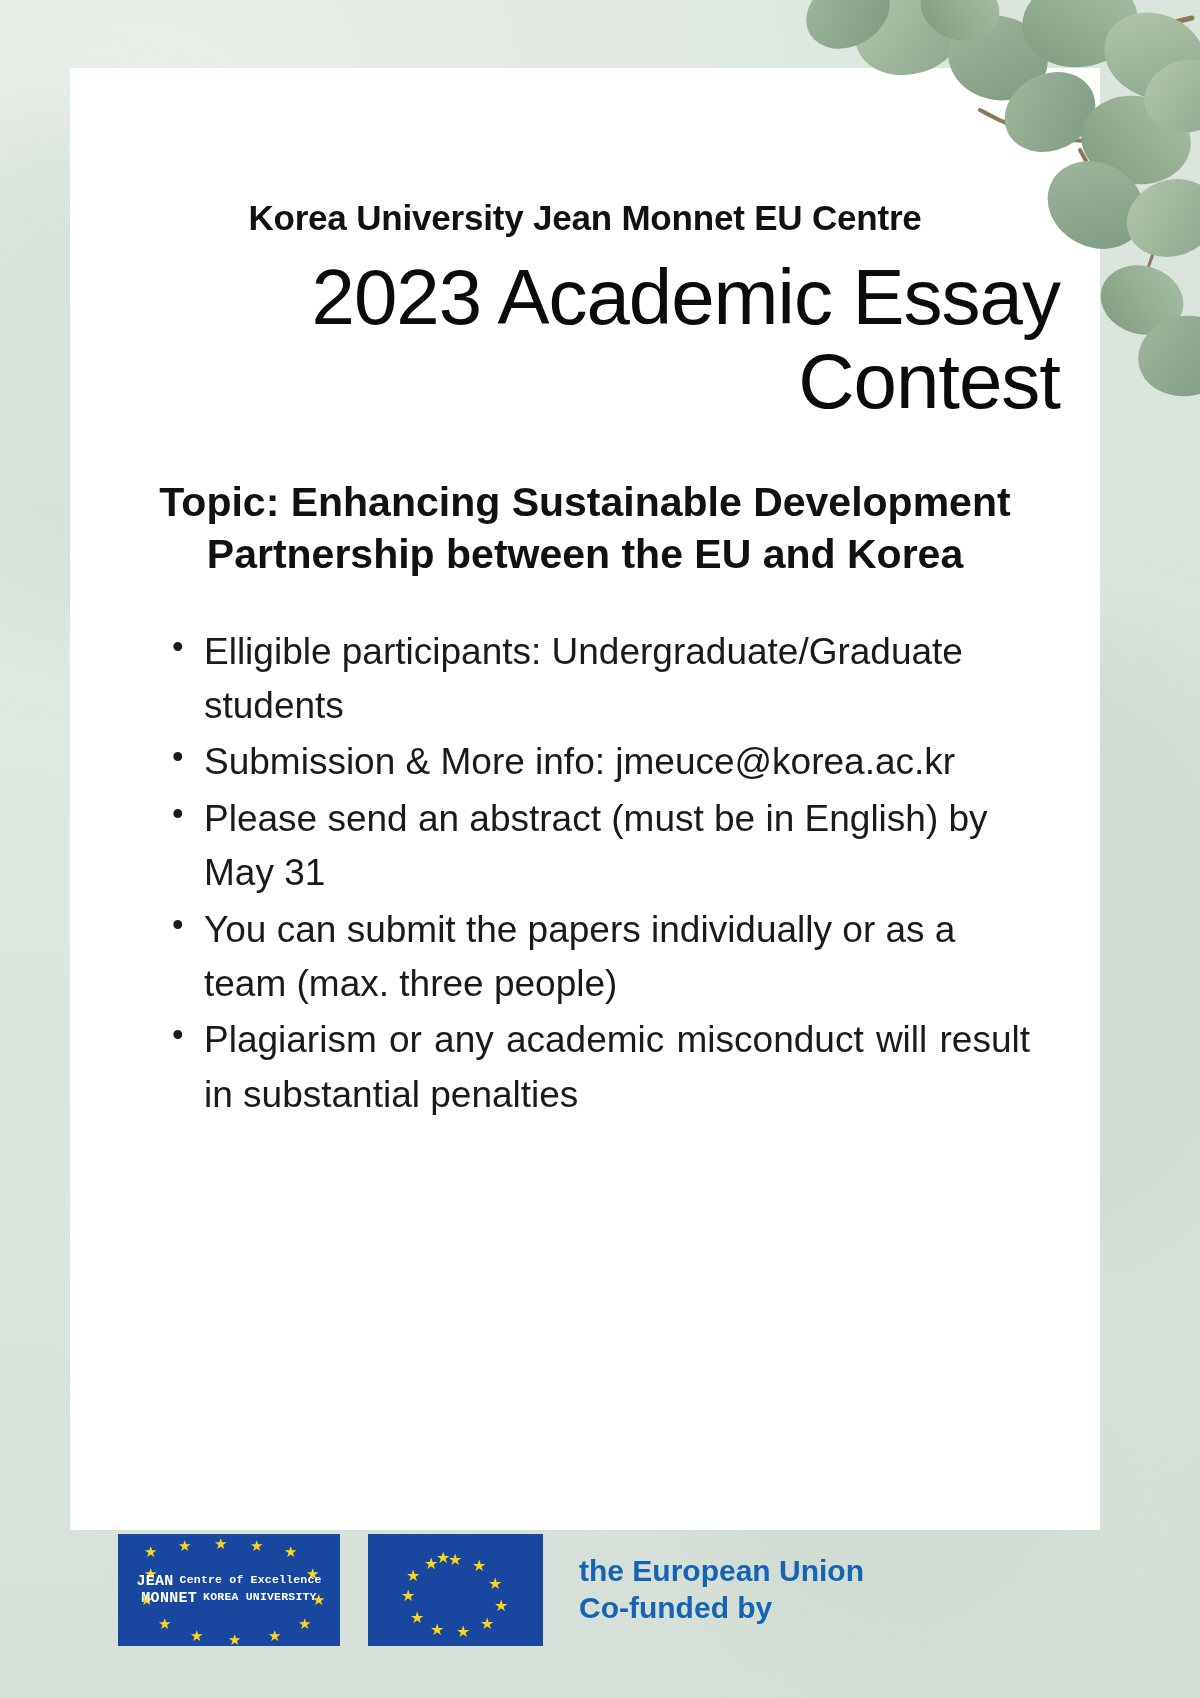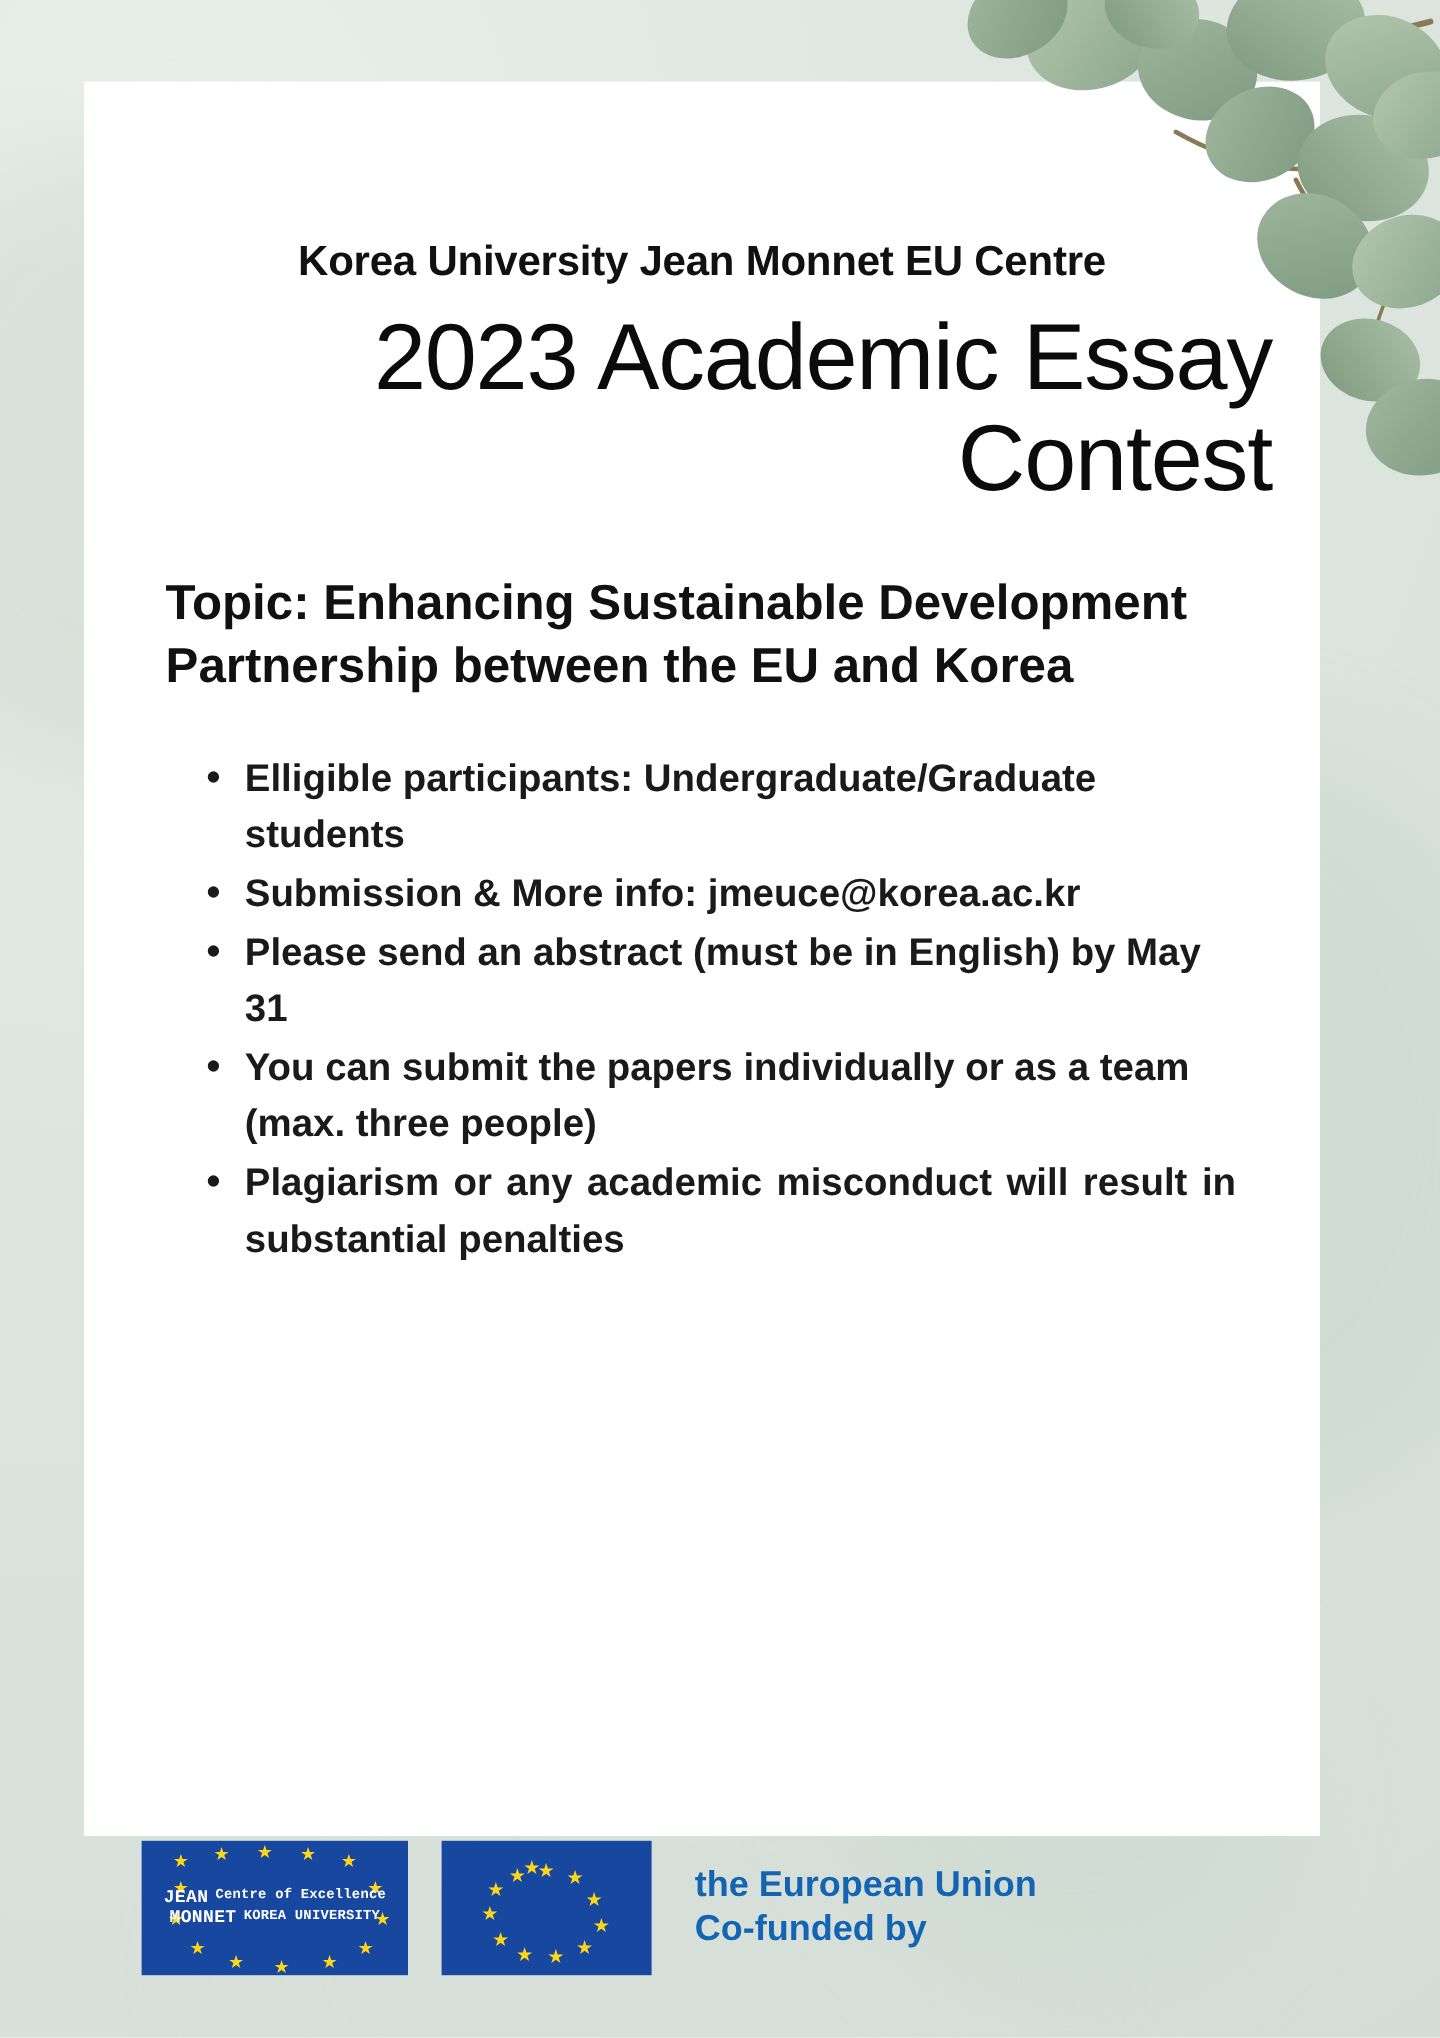--- a/index.html
+++ b/index.html
@@ -78,41 +78,41 @@
     text-align: right;
     font-size: 78px;
     font-weight: 400;
     line-height: 1.08;
     color: #0b0b0b;
     margin-top: 17px;
     letter-spacing: -1px;
   }
 
   .topic {
+    text-align: center;
     font-size: 41px;
     font-weight: 700;
     line-height: 1.28;
     color: #111111;
     margin-top: 38px;
     padding: 0 28px;
   }
 
   .bullets {
     margin: 44px 0 0 0;
     padding: 0 30px 0 62px;
     list-style: none;
   }
   .bullets li {
     position: relative;
-    font-size: 32px;
+    font-size: 37px;
     line-height: 1.47;
     color: #1a1a1a;
     margin-bottom: 2px;
     padding-left: 32px;
-    font-weight: bold;
   }
   .bullets li::before {
     content: "•";
     position: absolute;
     left: 0;
     top: -2px;
     font-size: 33px;
     color: #1a1a1a;
   }
   .bullets li.justified {

